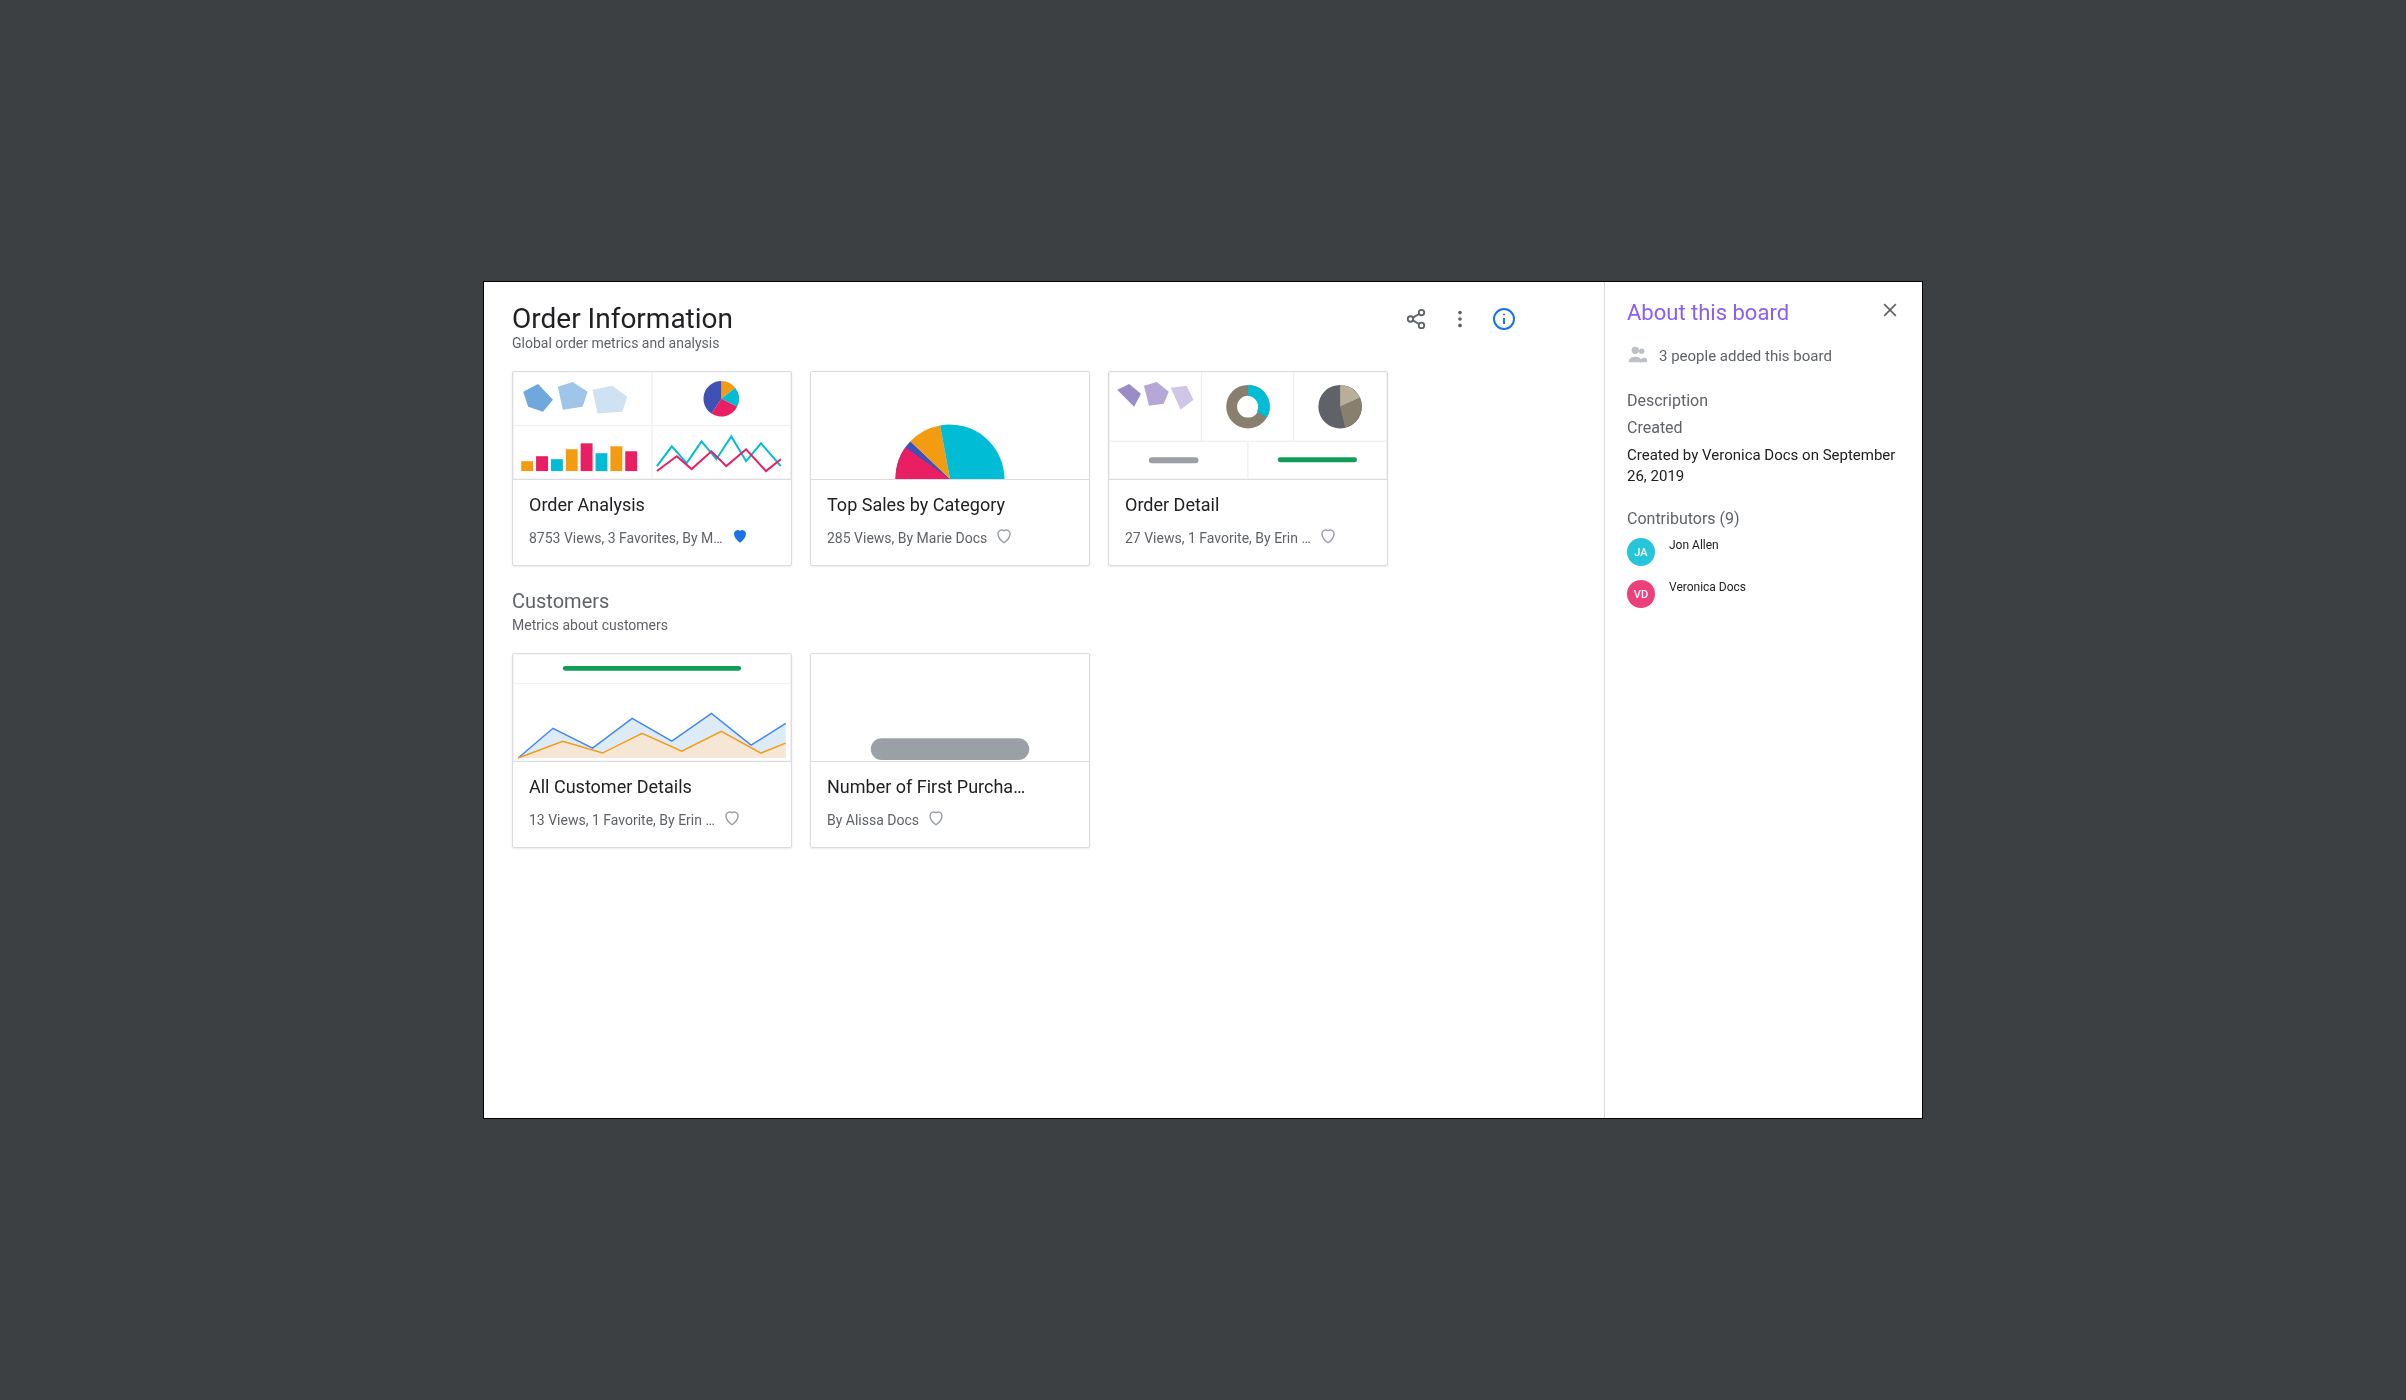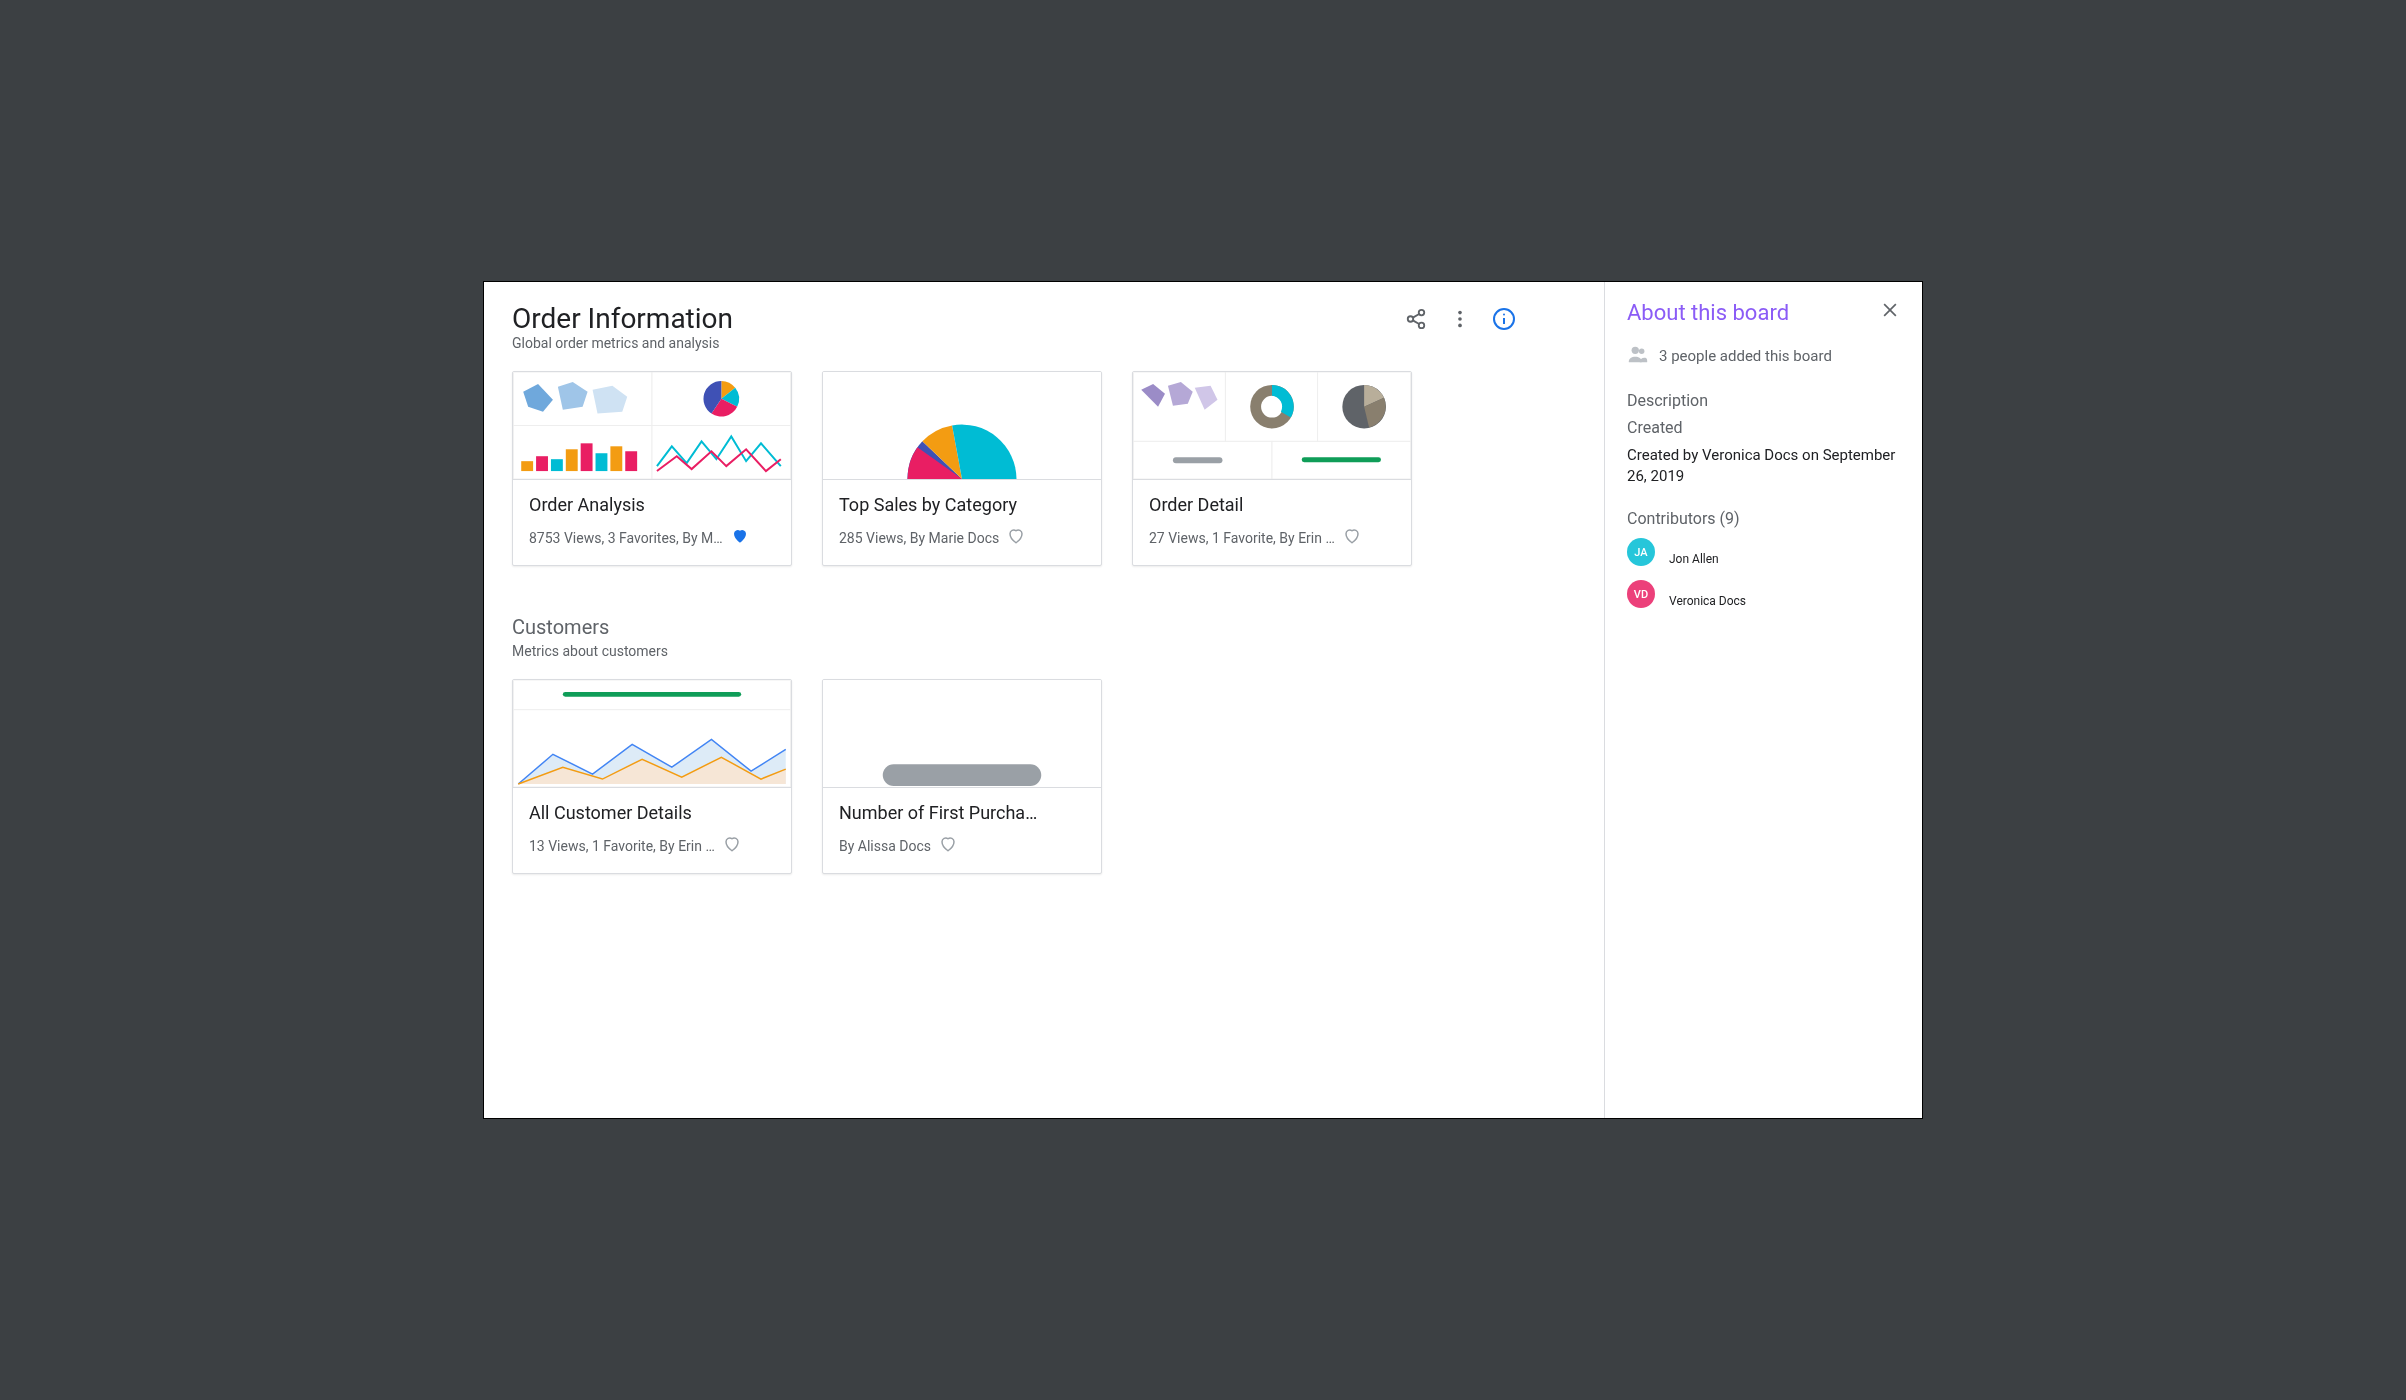--- a/index.html
+++ b/index.html
@@ -7,37 +7,37 @@
 .frame { width: 1440px; height: 838px; background: #fff; display: flex; border: 1px solid #000; }
 .main { flex: 1; padding: 20px 28px; position: relative; overflow: hidden; }
 .sidebar { width: 318px; border-left: 1px solid #dadce0; padding: 18px 22px; position: relative; }
 .header-row { display: flex; align-items: center; justify-content: space-between; }
 .page-title { font-size: 28px; font-weight: 400; color: #202124; }
 .header-actions { display: flex; gap: 20px; align-items: center; margin-right: 60px; }
 .icon-btn { width: 24px; height: 24px; display: flex; align-items: center; justify-content: center; color: #5f6368; cursor: pointer; }
 .icon-btn.active { color: #1a73e8; }
 .section-title { font-size: 20px; color: #5f6368; font-weight: 400; margin-bottom: 4px; }
 .section-sub { font-size: 14px; color: #5f6368; margin-bottom: 20px; }
-.cards-row { display: flex; gap: 30px; margin-bottom: 49px; }
+.cards-row { display: flex; gap: 18px; margin-bottom: 23px; }
 .card { width: 280px; border: 1px solid #dadce0; border-radius: 2px; overflow: hidden; background: #fff; box-shadow: 0 1px 2px rgba(0,0,0,0.08); cursor: pointer; }
 .card-preview { height: 108px; background: #fff; border-bottom: 1px solid #dadce0; display: flex; align-items: center; justify-content: center; overflow: hidden; }
 .card-body { padding: 14px 16px 16px; }
 .card-title { font-size: 18px; color: #202124; margin-bottom: 12px; white-space: nowrap; overflow: hidden; text-overflow: ellipsis; }
 .card-meta-row { display: flex; align-items: center; }
 .card-meta { font-size: 14px; color: #5f6368; white-space: nowrap; overflow: hidden; text-overflow: ellipsis; max-width: 220px; }
 .heart { color: #9aa0a6; flex-shrink: 0; margin-left: 8px; }
 .heart.filled { color: #1a73e8; }
 .sidebar-header { display: flex; justify-content: space-between; align-items: flex-start; margin-bottom: 18px; }
 .sidebar-title { font-size: 22px; color: #8b5cf6; font-weight: 400; }
 .close-btn { color: #5f6368; cursor: pointer; }
 .people-row { display: flex; align-items: center; gap: 10px; color: #5f6368; font-size: 15px; margin-bottom: 22px; }
 .field-label { font-size: 16px; color: #5f6368; margin-bottom: 8px; }
 .field-text { font-size: 15px; color: #202124; margin-bottom: 22px; line-height: 1.4; }
 .contrib-list { margin-top: 10px; }
-.contrib-item { display: flex; align-items: flex-end; gap: 14px; margin-bottom: 14px; }
+.contrib-item { display: flex; align-items: flex-start; gap: 14px; margin-bottom: 14px; }
 .avatar { width: 28px; height: 28px; border-radius: 50%; display: flex; align-items: center; justify-content: center; font-size: 11px; font-weight: 500; color: #fff; }
 .avatar.ja { background: #26c6da; }
 .avatar.vd { background: #ec407a; }
 .contrib-name { font-size: 12px; color: #202124; }
 .preview-svg { width: 100%; height: 100%; }
 </style>
 </head>
 <body>
 
 <div class="frame">

